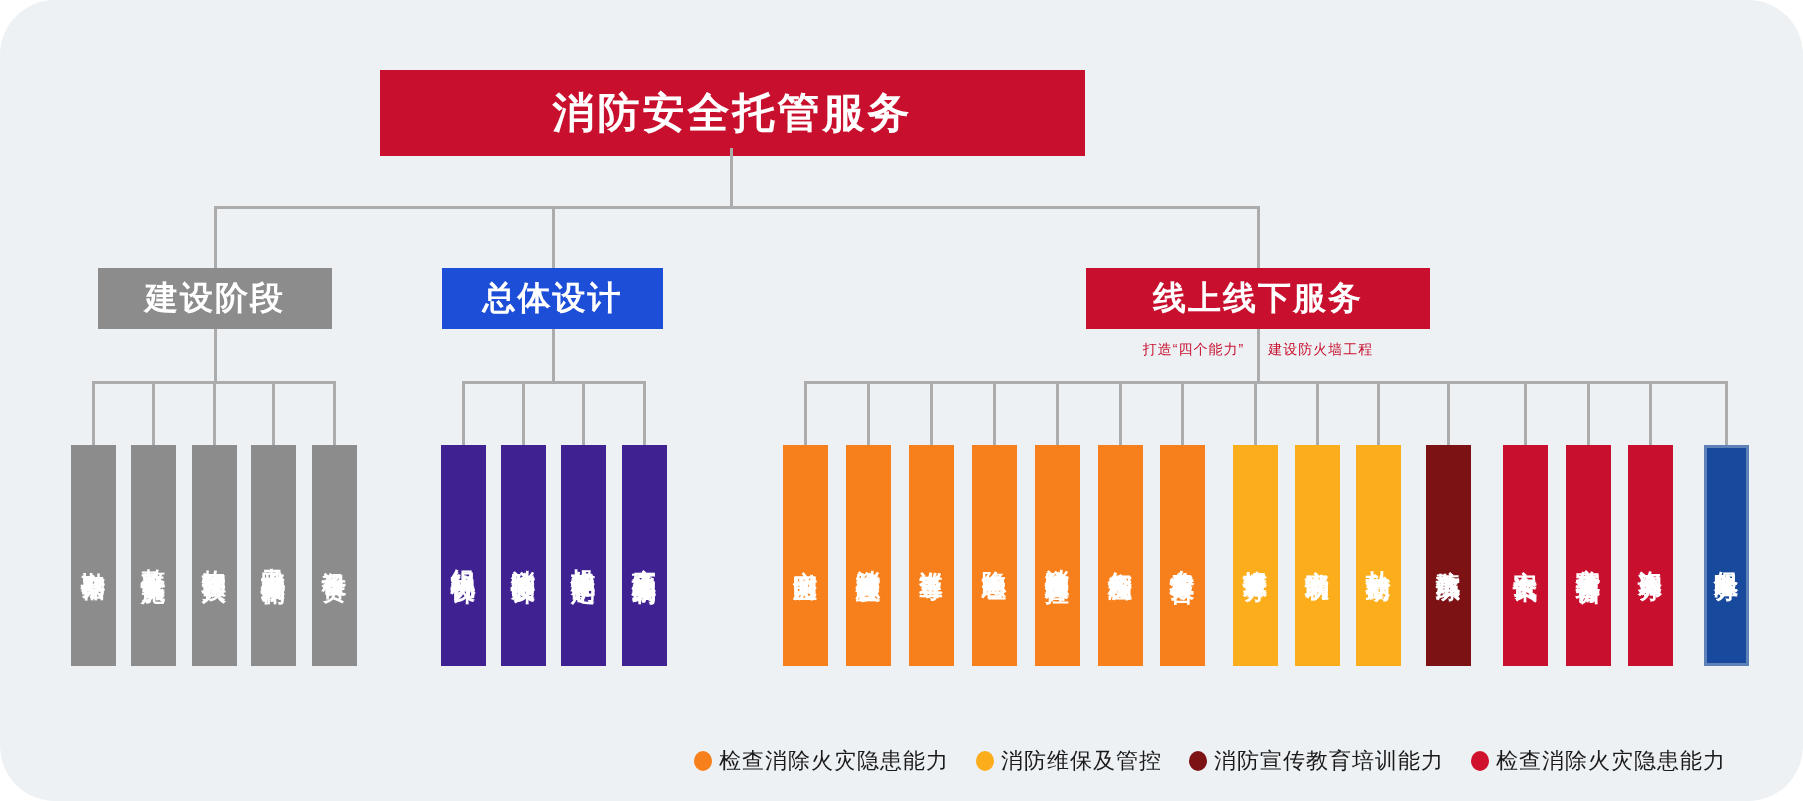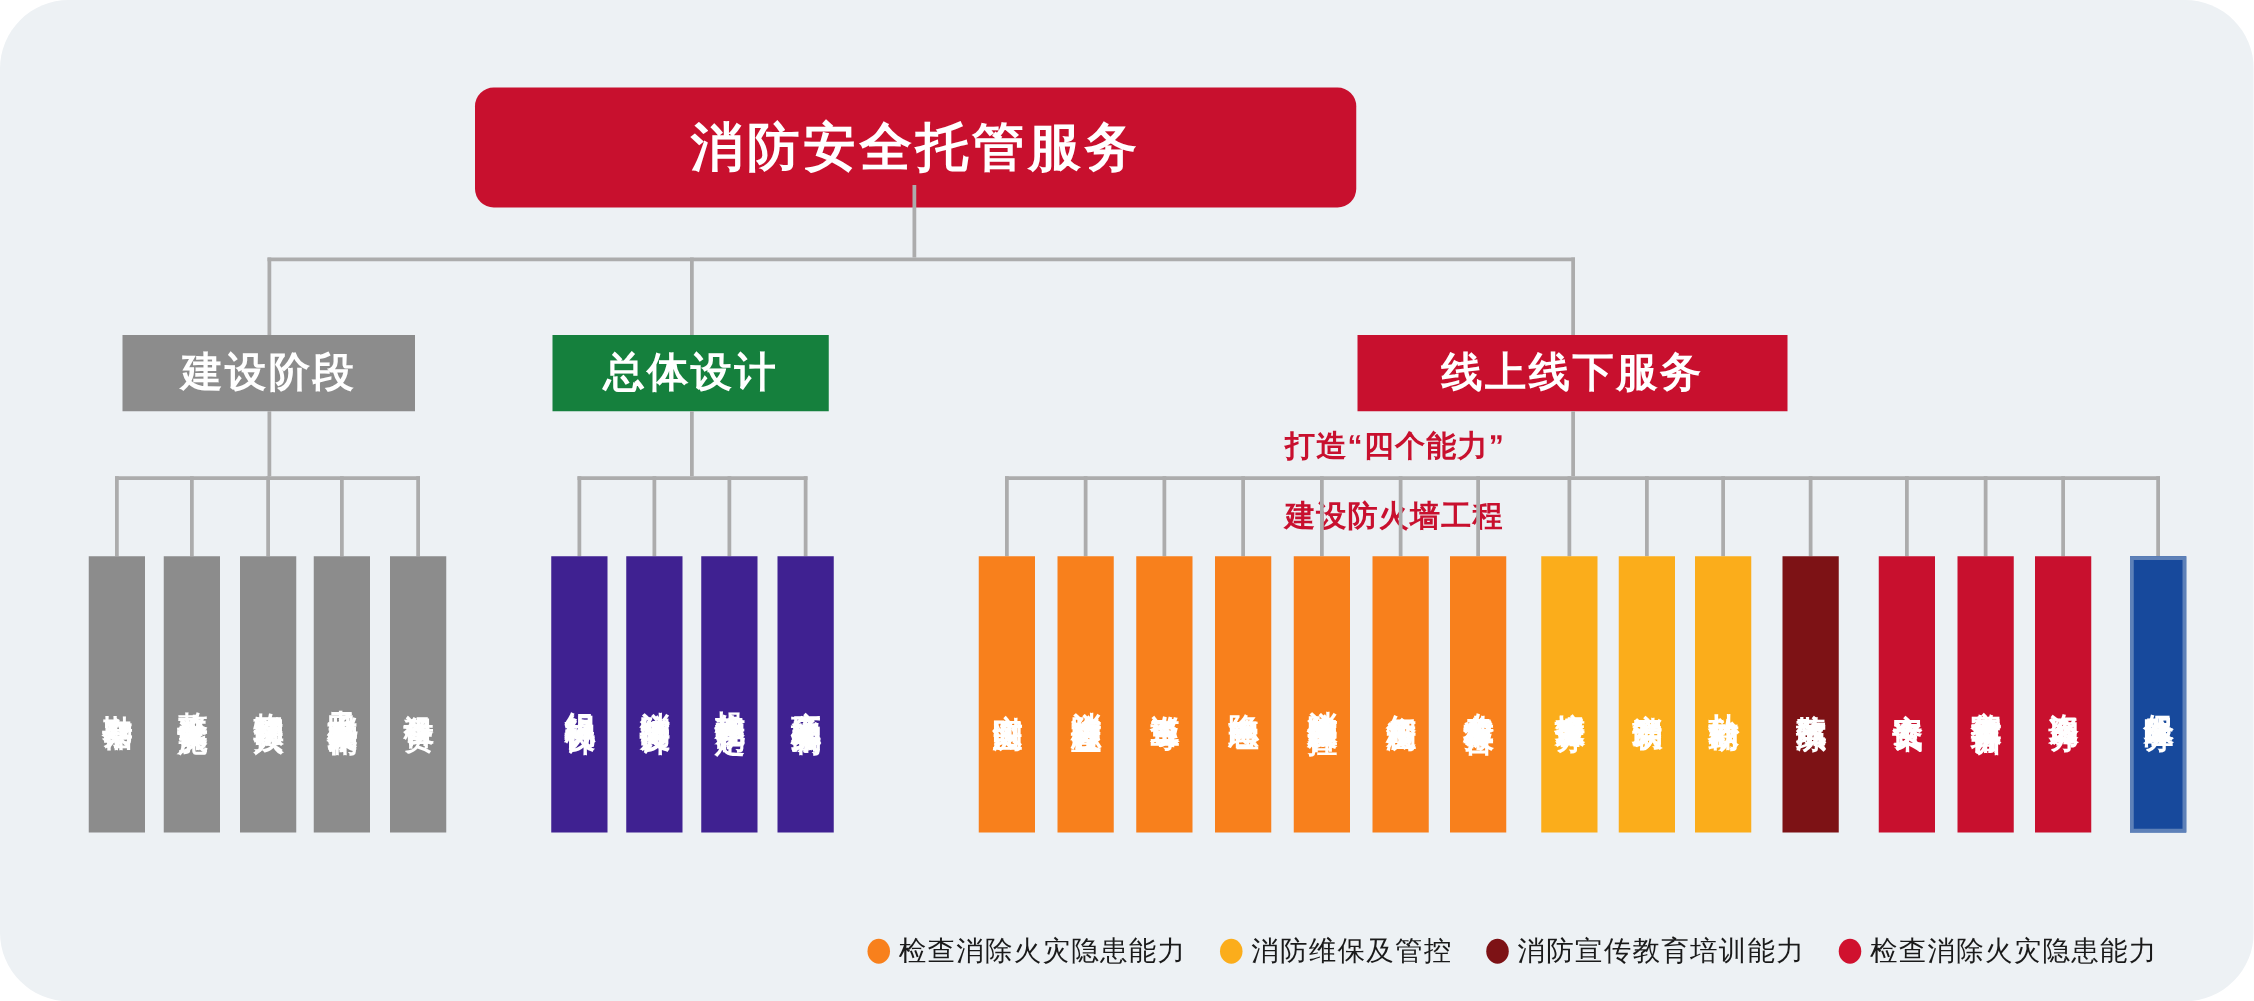--- a/index.html
+++ b/index.html
@@ -1,48 +1,48 @@
 <!DOCTYPE html>
 <html style="--c-gray: #8C8C8C; --c-purple: #3F2191; --c-red: #C8102E; --c-orange: #F8801C; --c-amber: #FBAD1B; --c-maroon: #7D1215; --c-blue: #17499C; --c-blue_border: #5E81B8; --c-red_legend: #D0112E; --c-connector: #ACACAC; --c-panel_bg: #EDF1F4; --c-subtitle_text: #C8102E; --c-legend_text: #1A1A1A;"><head>
 <meta charset="utf-8">
 <style>
   html,body{margin:0;padding:0;background:#ffffff;}
   body{width:1803px;height:801px;font-family:"Liberation Sans","DejaVu Sans",sans-serif;}
   #stage{position:relative;width:1803px;height:801px;overflow:hidden;}
   .panel{position:absolute;left:0;top:0;right:0;bottom:0;
          background:var(--c-panel_bg,#EDF1F4);border-radius:55px;}
   .cline{position:absolute;background:var(--c-connector,#ACACAC);}
-  .root-box{position:absolute;left:380px;top:70px;width:705px;height:96px;
+  .root-box{position:absolute;left:380px;top:70px;width:705px;height:86px;
             background:var(--c-red,#C8102E);color:#fff;display:flex;align-items:center;
-            justify-content:center;font-size:42px;font-weight:bold;letter-spacing:3px;border-radius:15px;}
+            justify-content:center;font-size:42px;font-weight:bold;letter-spacing:3px;}
   .branch-header{position:absolute;color:#fff;display:flex;align-items:center;
             justify-content:center;font-size:33px;font-weight:bold;letter-spacing:2px;}
   .col{position:absolute;width:45px;display:flex;align-items:center;justify-content:center;
        color:#fff;font-weight:bold;box-sizing:border-box;}
   .col span{writing-mode:vertical-rl;text-orientation:upright;font-size:24px;
             letter-spacing:2px;line-height:1.08;}
   .subtitle{position:absolute;left:1028px;top:341px;width:460px;display:flex;
-            justify-content:center;gap:24px;font-size:24px;font-weight:bold;
-            color:var(--c-subtitle_text,#C8102E);letter-spacing:1px;flex-direction:column;}
+            justify-content:center;gap:24px;font-size:14px;font-weight:normal;
+            color:var(--c-subtitle_text,#C8102E);letter-spacing:1px;}
   .legend{position:absolute;left:694px;top:746px;display:flex;align-items:center;gap:27px;}
   .legend-item{display:flex;align-items:center;gap:7px;}
   .legend-dot{width:18px;height:20px;border-radius:50%;flex:0 0 auto;}
   .legend-label{font-size:22px;font-weight:400;color:var(--c-legend_text,#222222);
             letter-spacing:1px;white-space:nowrap;}
 </style>
 </head>
 <body>
 
 <div id="stage">
   <div class="panel"></div>
 
   <div class="root-box">消防安全托管服务</div>
 
   <div class="branch-header" id="bh0" style="left: 98px; top: 268px; width: 234px; height: 61px; background: rgb(140, 140, 140);">建设阶段</div>
-  <div class="branch-header" id="bh1" style="left: 442px; top: 268px; width: 221px; height: 61px; background: #15803d;">总体设计</div>
+  <div class="branch-header" id="bh1" style="left: 442px; top: 268px; width: 221px; height: 61px; background: #1d4ed8;">总体设计</div>
   <div class="branch-header" id="bh2" style="left: 1086px; top: 268px; width: 344px; height: 61px; background: rgb(200, 16, 46);">线上线下服务</div>
 
   <div class="subtitle">
     <span>打造“四个能力”</span>
     <span>建设防火墙工程</span>
   </div>
 
   <div class="legend">
     <div class="legend-item">
       <span class="legend-dot" style="background: rgb(248, 128, 28);"></span>

